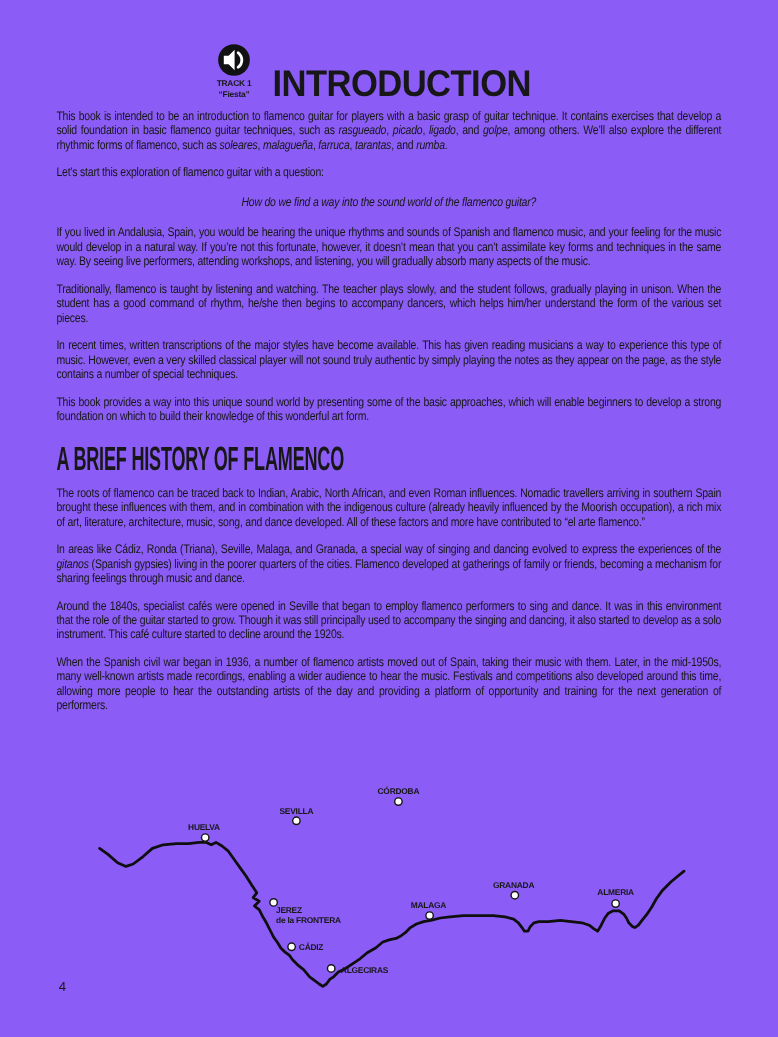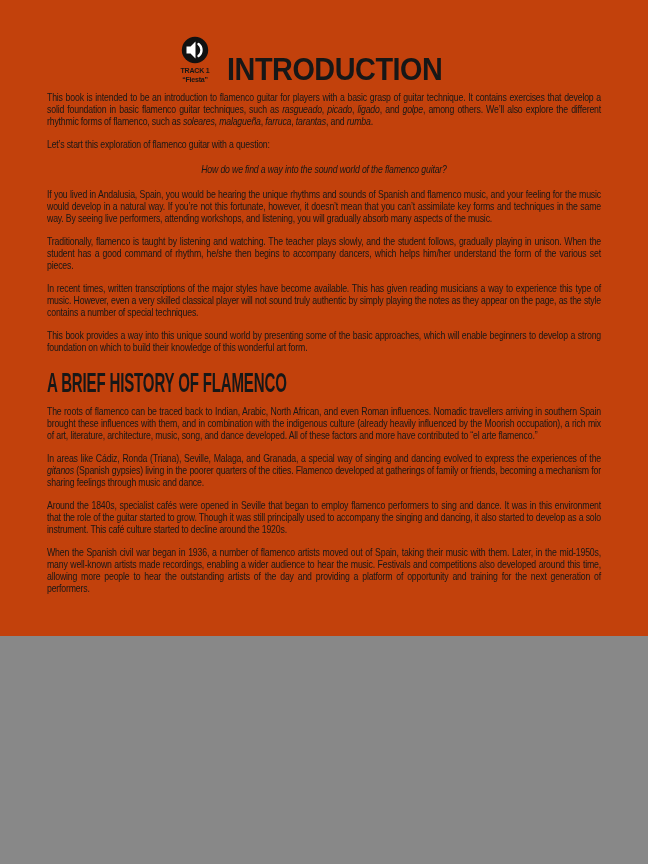--- a/index.html
+++ b/index.html
@@ -1,20 +1,20 @@
 <!DOCTYPE html>
 <html><head>
 <meta charset="utf-8">
 <style>
   html,body{margin:0;padding:0;background:#888;}
   .page{
     position:relative;
-    width:648px;height:636px;
+    width:648px;height:864px;
     margin:0 auto;
-    background:#c2410c;
+    background:#8b5cf6;
     overflow:hidden;
     font-family:"Liberation Sans",sans-serif;
     color:#171717;
   }
   
   .track-block{
     position:absolute;left:173px;top:36px;width:44px;
     text-align:center;line-height:1;
   }
   .track-block svg{display:block;margin:0 auto;}

